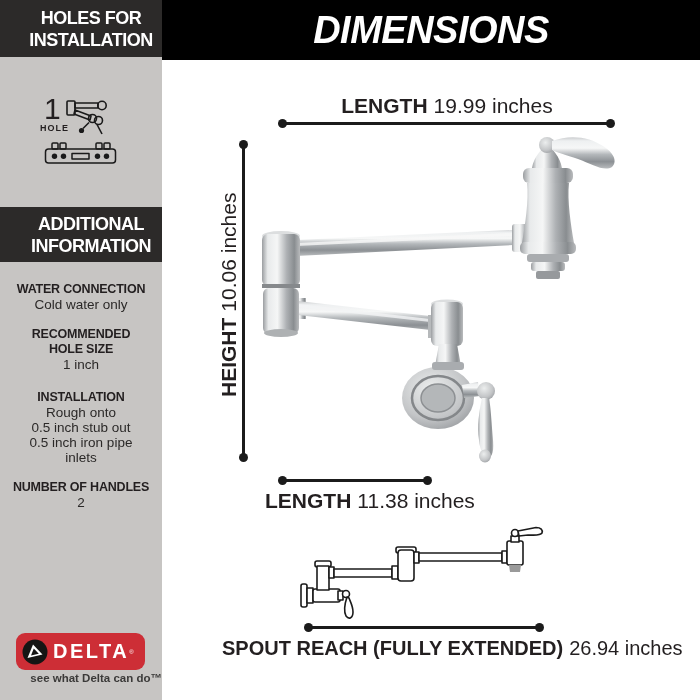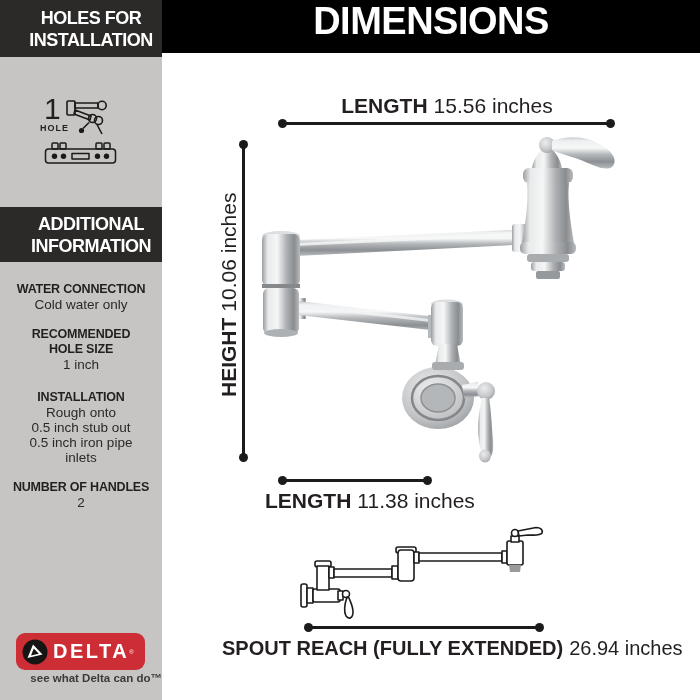--- a/index.html
+++ b/index.html
@@ -26,23 +26,23 @@
 
   .delta-logo { position:absolute; left:16px; top:633px; width:129px; height:37px; background:#cd2e36;
     border-radius:9px; display:flex; align-items:center; padding-left:5px; }
   .delta-name { color:#ffffff; font-weight:bold; font-size:20px; letter-spacing:2.5px; margin-left:4px; }
   .delta-reg { color:#fff; font-size:6px; vertical-align:-8px; }
   .tagline { position:absolute; left:0; top:672px; width:162px; text-align:right;
     font-size:11.5px; font-weight:bold; color:#3b3a39; }
 
   
   .main { position:absolute; left:162px; top:0; width:538px; height:700px; background:#fff; }
-  .main-header { position:absolute; left:0; top:0; width:538px; height:53px; background:#000;
-    color:#fff; display:flex; align-items:flex-start; justify-content:center;
-    font-weight:bold; font-size:38px; letter-spacing:-0.5px; }
+  .main-header { position:absolute; left:0; top:0; width:538px; height:60px; background:#000;
+    color:#fff; display:flex; align-items:center; justify-content:center;
+    font-weight:bold; font-size:38px; letter-spacing:-0.5px;font-style:italic; }
 
   .dim-text { position:absolute; font-size:21px; white-space:nowrap; text-align:center; }
   .dim-text .b { font-weight:bold; margin-right:6px; }
   .dim-line { position:absolute; height:3px; background:#1b1b1b; }
   .dim-vline { position:absolute; width:3px; background:#1b1b1b; }
   .dot { position:absolute; width:9px; height:9px; border-radius:50%; background:#1b1b1b; }
 
   .height-label { position:absolute; left:-34px; top:286px; width:200px; height:22px;
     transform:rotate(-90deg); text-align:center; font-size:21px; white-space:nowrap; }
   .height-label .b { font-weight:bold; margin-right:6px; }
@@ -140,21 +140,21 @@
     <div class="tagline">see what Delta can do™</div>
   </div>
 
   <div class="main">
 
     <div class="main-header">
       <span>DIMENSIONS</span>
     </div>
 
     <div class="dim-text" style="left:120px; top:94px; width:330px;">
-      <span class="b">LENGTH</span><span>15.56 inches</span>
+      <span class="b">LENGTH</span><span>19.99 inches</span>
     </div>
     <div class="dim-line" style="left:120px; top:122px; width:329px;"></div>
     <div class="dot" style="left:116px; top:119px;"></div>
     <div class="dot" style="left:444px; top:119px;"></div>
 
     <div class="dim-vline" style="left:80px; top:144px; height:314px;"></div>
     <div class="dot" style="left:77px; top:140px;"></div>
     <div class="dot" style="left:77px; top:453px;"></div>
     <div class="height-label">
       <span class="b">HEIGHT</span><span>10.06 inches</span>

